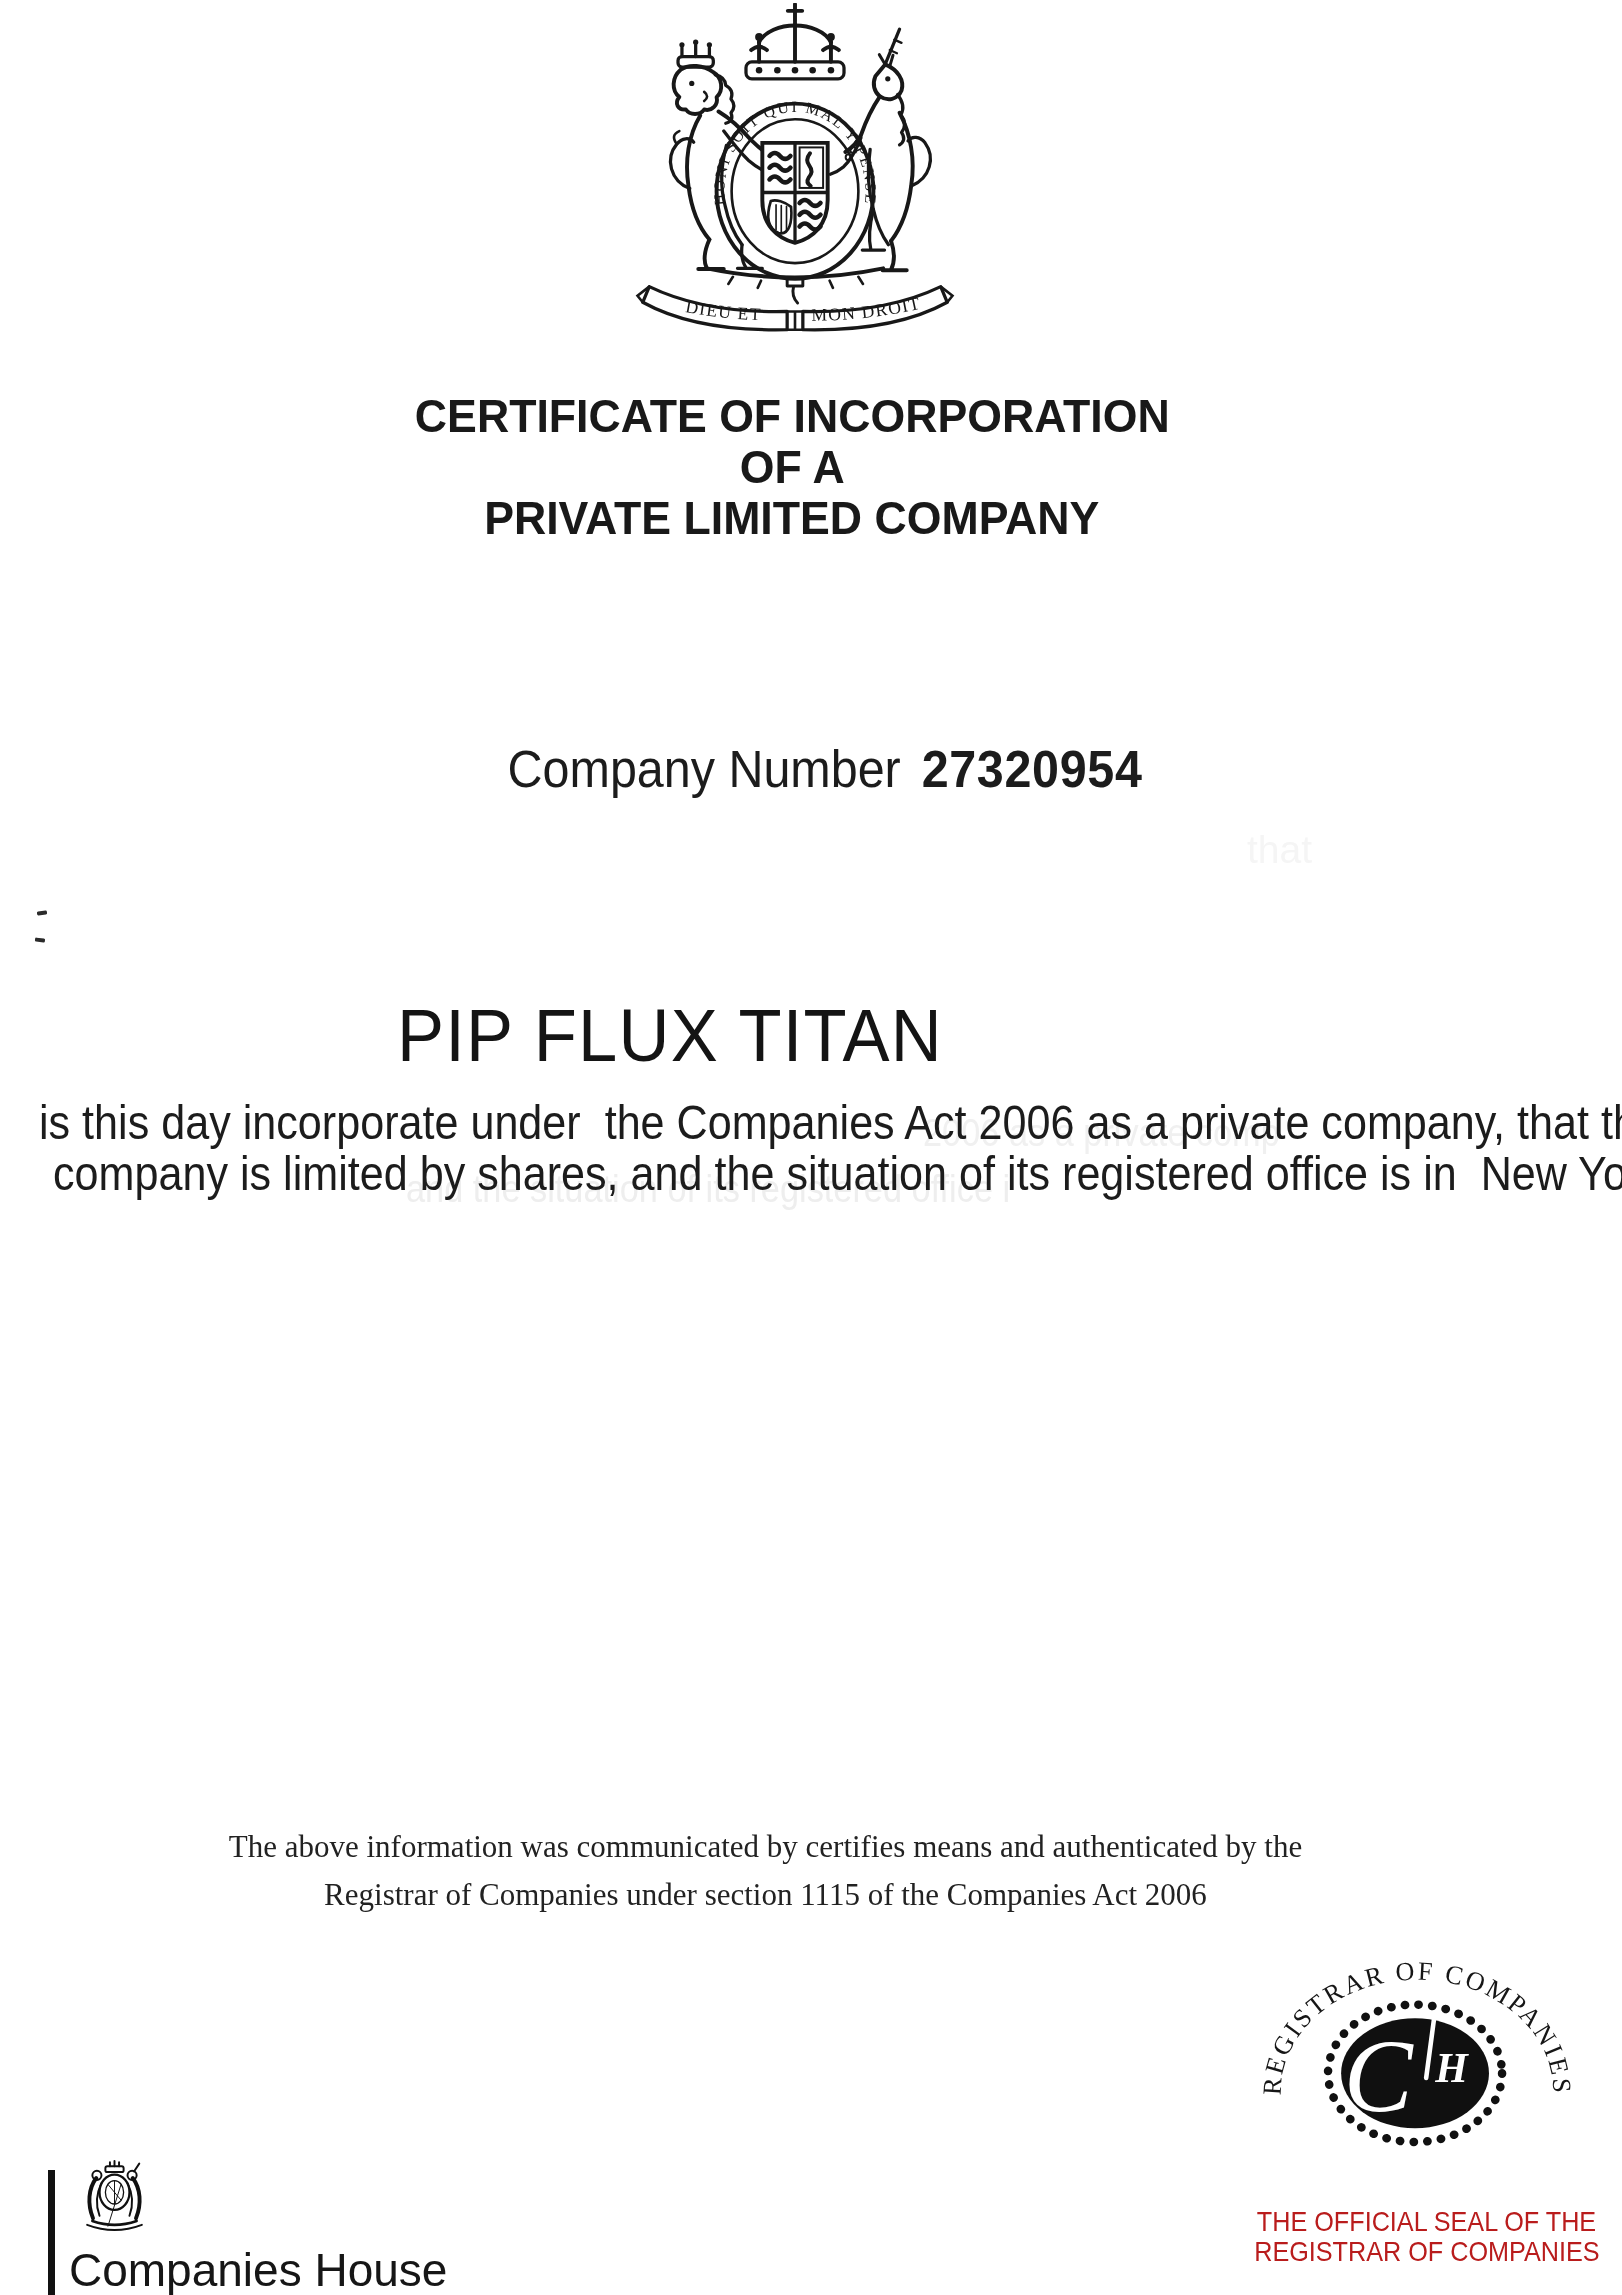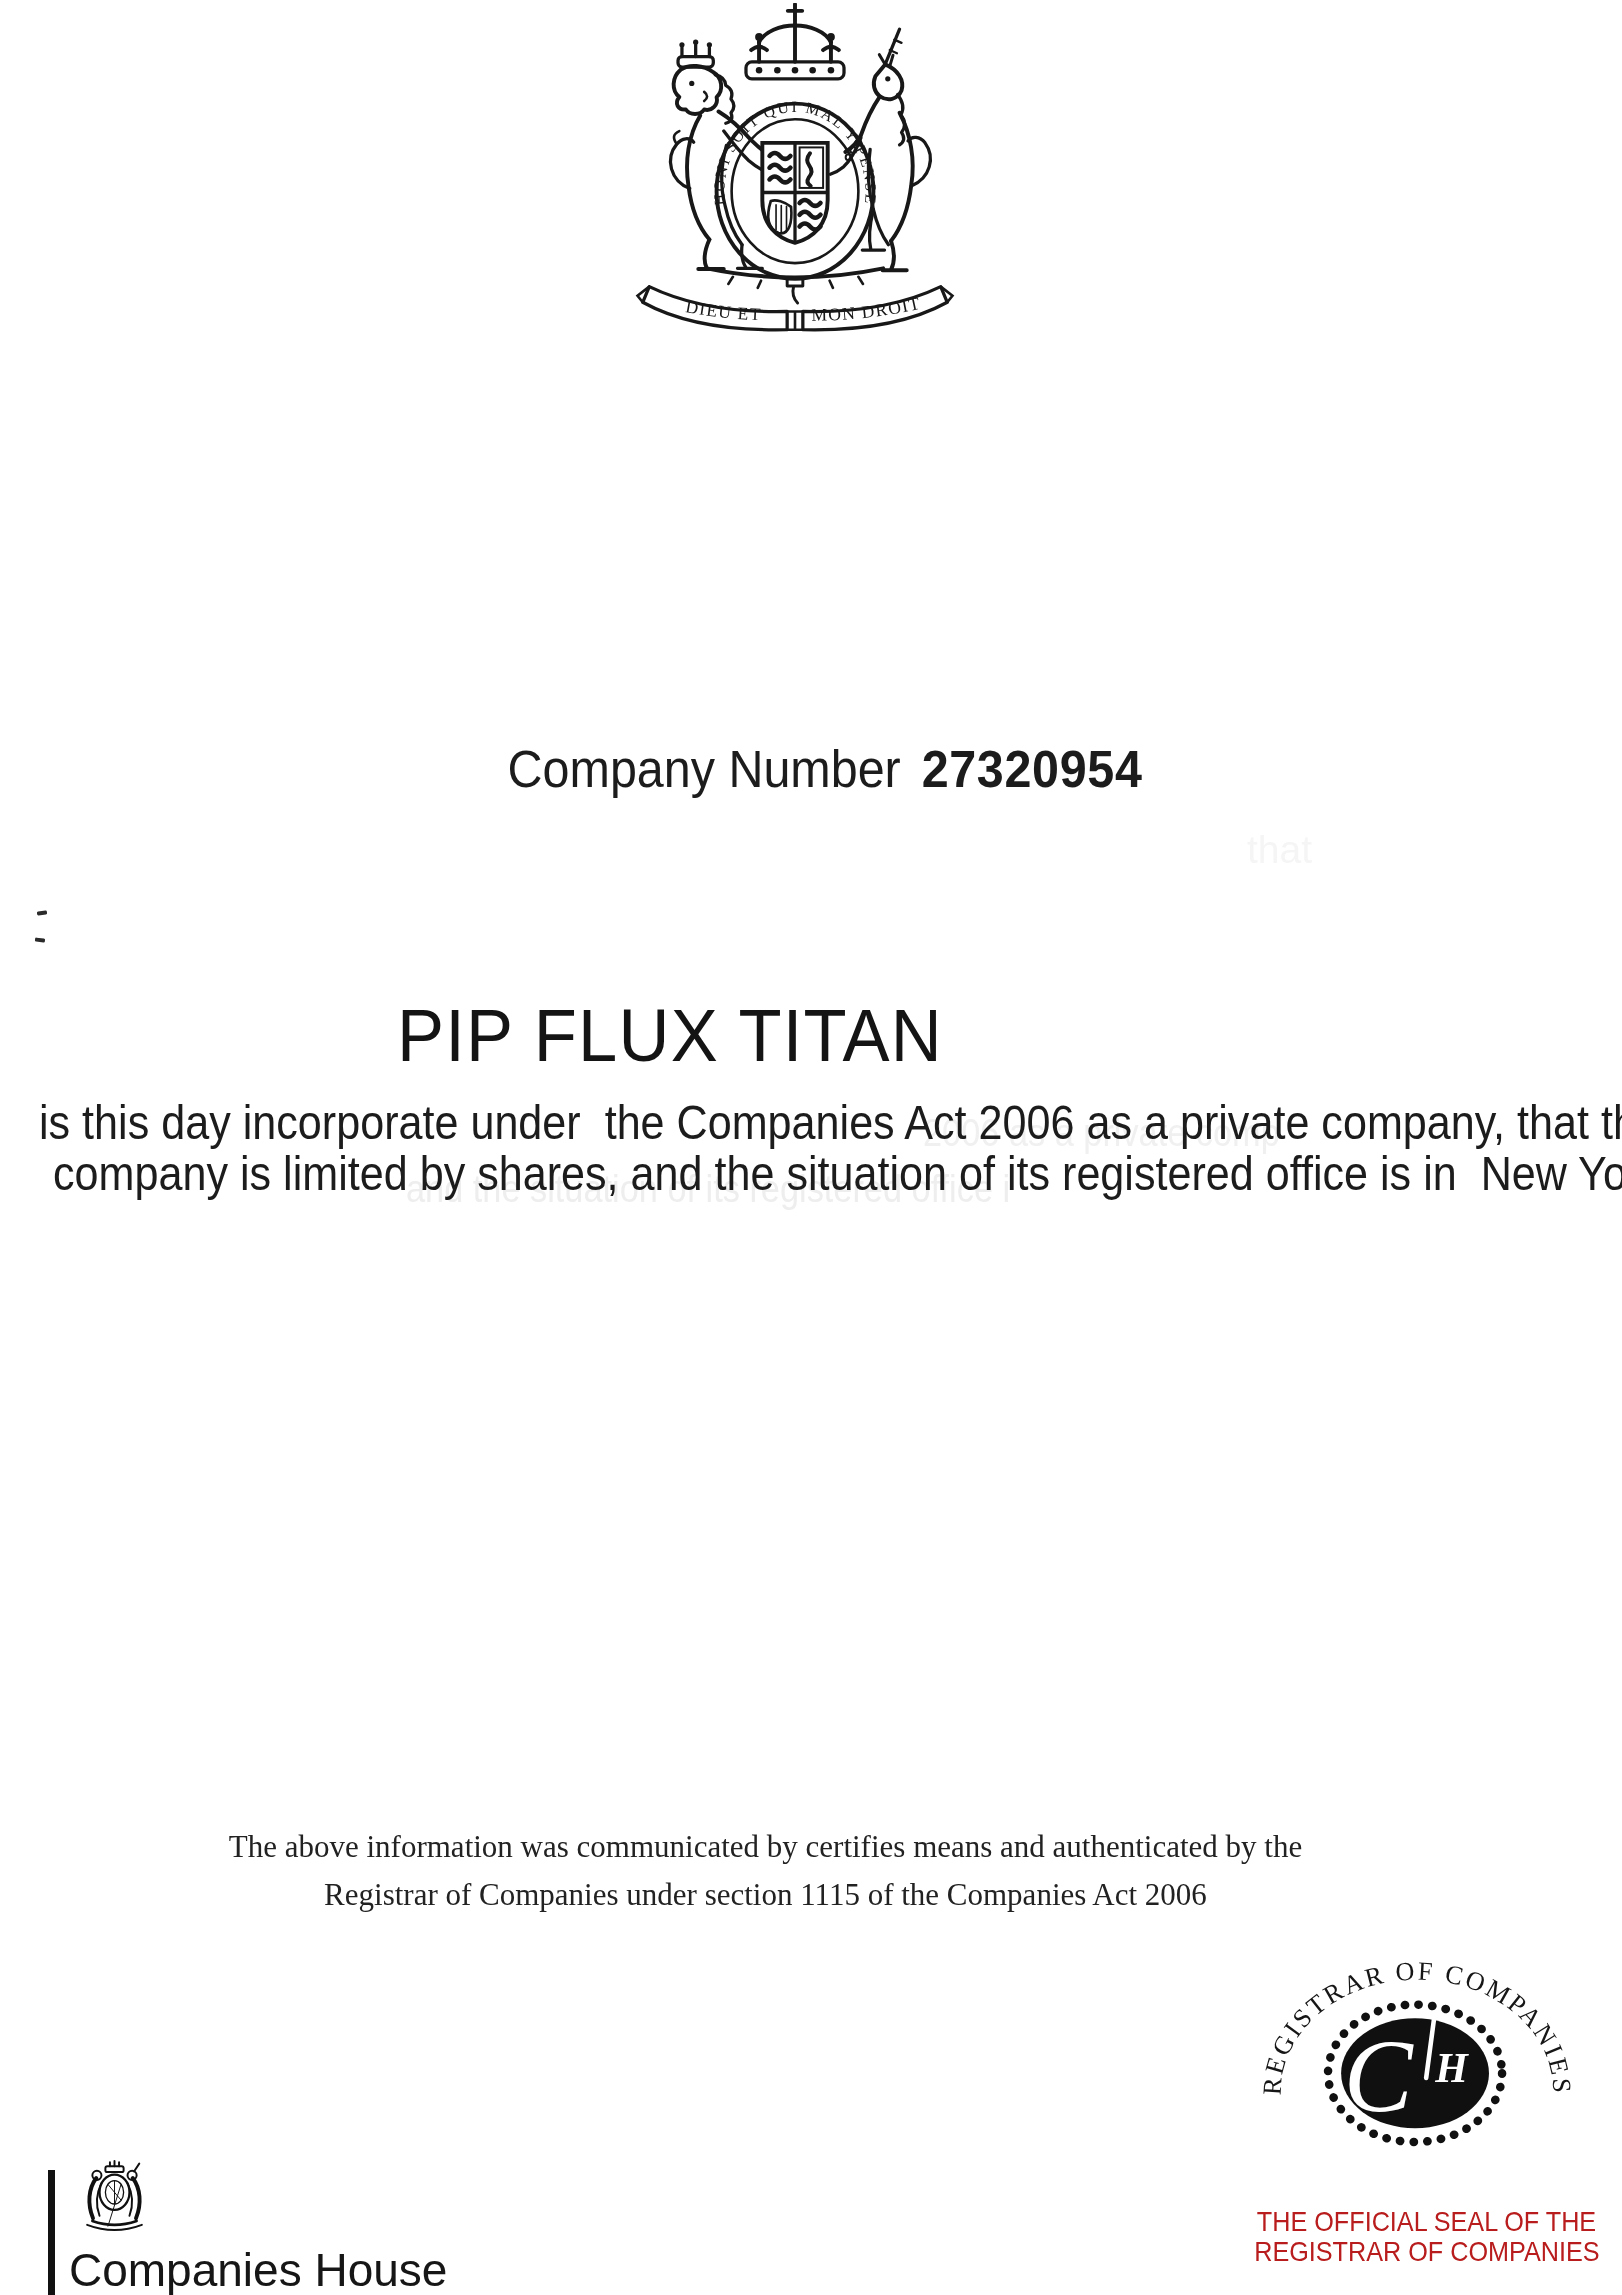--- a/index.html
+++ b/index.html
@@ -133,20 +133,25 @@
       <path d="M72 434 L54 448 62 458 M518 434 L536 448 528 458 M283 472 H307 M283 500 H307 M295 472 V500" fill="none" stroke="#181818" stroke-width="4"></path>
       <text font-family="Liberation Serif, serif" font-size="27" letter-spacing="2" fill="#181818">
         <textPath href="#ribbonL" startOffset="50%" text-anchor="middle">DIEU ET</textPath>
       </text>
       <text font-family="Liberation Serif, serif" font-size="27" letter-spacing="2" fill="#181818">
         <textPath href="#ribbonR" startOffset="50%" text-anchor="middle">MON DROIT</textPath>
       </text>
     </g>
   </svg>
 
+  <div class="abs center-wrap title-block">
+    <div><span class="t cx95">CERTIFICATE OF INCORPORATION</span></div>
+    <div><span class="t cx95">OF A</span></div>
+    <div><span class="t cx95">PRIVATE LIMITED COMPANY</span></div>
+  </div>
 
   <div class="abs compnum" style="text-align:center">
     <span class="t cx95">
       <span>Company Number</span><span class="num">27320954</span>
     </span>
   </div>
 
 
   <span class="abs ghost t" style="left:1247px;top:828px;color:#f5f5f5">that</span>
 

